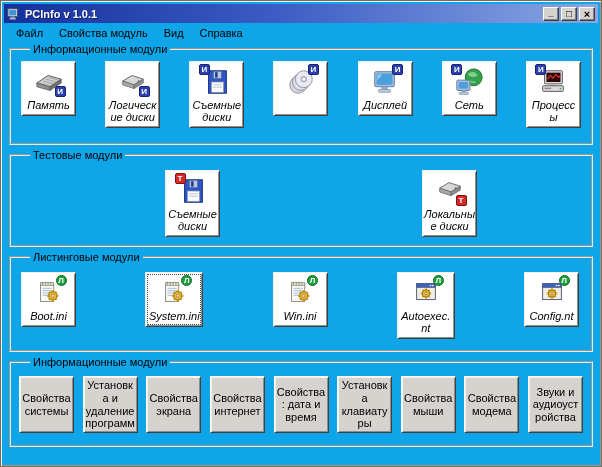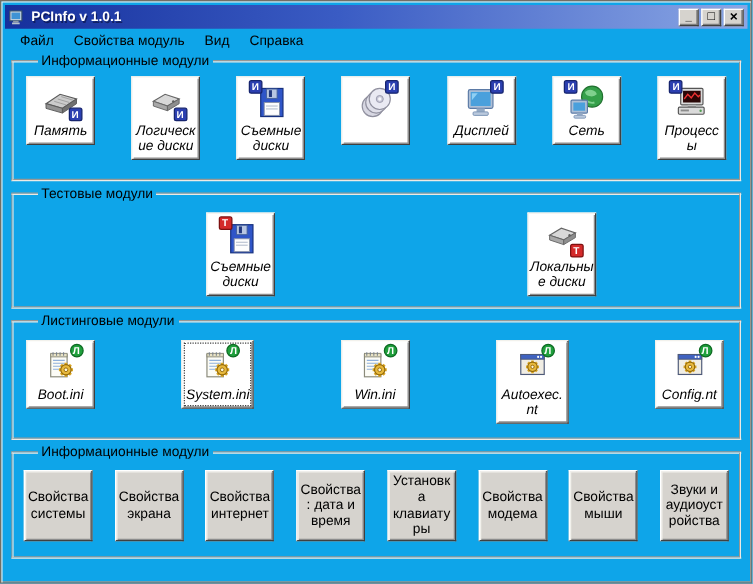--- a/index.html
+++ b/index.html
@@ -359,24 +359,25 @@
           <span class="modlabel">Config.nt</span>
         </button>
 
       </div>
     </fieldset>
 
     <fieldset class="g-extra">
       <legend>Информационные модули</legend>
       <div class="row-extra">
         <button class="xbtn">Свойства системы</button>
+        <button class="xbtn">Установка и удаление программ</button>
         <button class="xbtn">Свойства экрана</button>
         <button class="xbtn">Свойства интернет</button>
         <button class="xbtn">Свойства: дата и время</button>
         <button class="xbtn">Установка клавиатуры</button>
+        <button class="xbtn">Свойства мыши</button>
         <button class="xbtn">Свойства модема</button>
-        <button class="xbtn">Свойства мыши</button>
         <button class="xbtn">Звуки и аудиоустройства</button>
       </div>
     </fieldset>
 
   </div>
 </div>
 
 </body></html>

